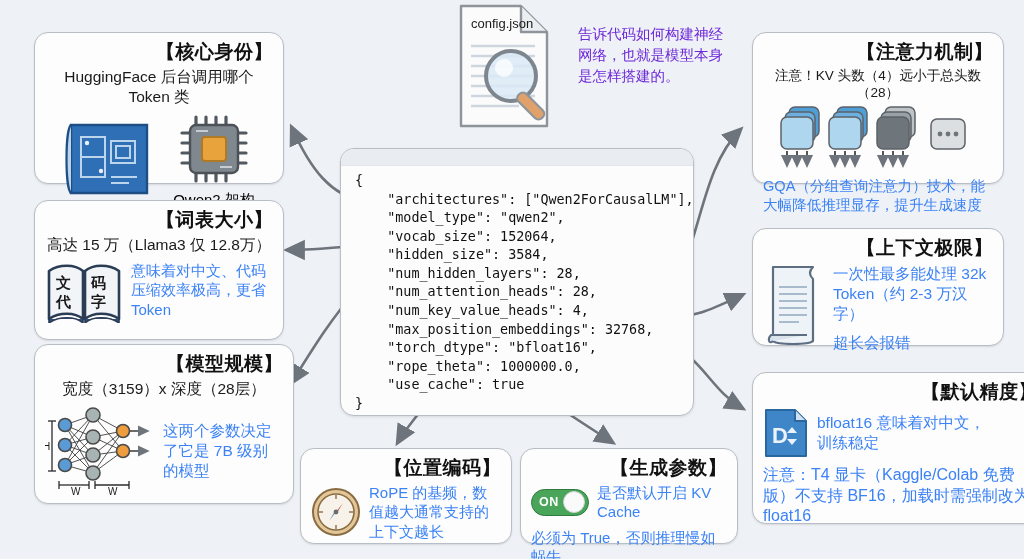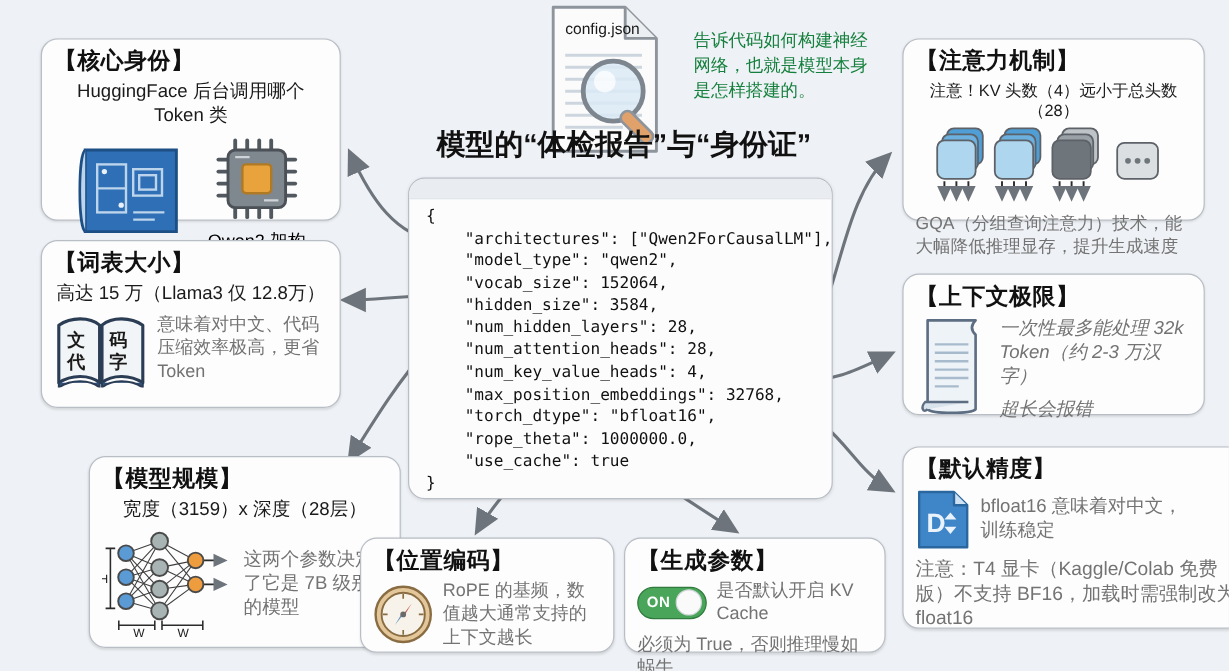--- a/index.html
+++ b/index.html
@@ -19,48 +19,48 @@
   .card{
     position:absolute;
     background:#fdfdfd;
     border:1.6px solid #b9bec6;
     border-radius:14px;
     box-shadow:0 1px 2px rgba(0,0,0,.10);
     box-sizing:border-box;
     padding:7px 10px 9px 10px;
   }
   .card-title{
-    text-align:left;
+    text-align:right;
     font-weight:bold;
     color:#111;
     font-size:19px;
     letter-spacing:.5px;
     line-height:1.25;
     margin-bottom:3px;
   }
   .card-sub{
     text-align:center;
     font-size:15.5px;
     color:#1a1a1a;
     line-height:1.3;
   }
-  .card-body{font-size:15px;color:#737373;line-height:1.3;}
+  .card-body{font-size:15px;color:#3b82f6;line-height:1.3;}
   .row{display:flex;align-items:center;gap:8px;}
 
   
   #centerTitle{
     position:absolute;left:340px;top:104px;width:360px;
     text-align:center;font-size:24px;font-weight:bold;color:#111;
   }
 
   
   #docIcon{position:absolute;left:455px;top:2px;width:100px;height:128px;}
   #docNote{
     position:absolute;left:578px;top:24px;width:150px;
-    font-size:14.5px;line-height:1.45;color:#15803d;
+    font-size:14.5px;line-height:1.45;color:#6d28d9;
   }
 
   
   #jsonBox{
     position:absolute;left:340px;top:148px;width:352px;height:266px;
     background:#fcfcfc;border:1.6px solid #b9bec6;border-radius:14px;
     box-shadow:0 1px 3px rgba(0,0,0,.10);
     overflow:hidden;
   }
   #jsonBox .bar{height:16px;background:#e9edf1;border-bottom:1px solid #e2e6ea;}
@@ -154,21 +154,20 @@
       <g>
         <circle cx="56" cy="74" r="25" fill="#dbeaf6" fill-opacity="0.85" stroke="#7d868f" stroke-width="4"></circle>
         <circle cx="49" cy="66" r="9" fill="#ffffff" fill-opacity="0.75"></circle>
         <rect x="70" y="88" width="11" height="33" rx="5" transform="rotate(-45 75 104)" fill="#e0a16a" stroke="#8d949c" stroke-width="2.2"></rect>
       </g>
     </svg>
   </div>
 
   <div id="docNote">告诉代码如何构建神经网络，也就是模型本身是怎样搭建的。</div>
 
-  <div id="centerTitle">模型的“体检报告”与“身份证”</div>
 
   <div id="jsonBox">
     <div class="bar"></div>
     <pre>{
     "architectures": ["Qwen2ForCausalLM"],
     "model_type": "qwen2",
     "vocab_size": 152064,
     "hidden_size": 3584,
     "num_hidden_layers": 28,
     "num_attention_heads": 28,
@@ -251,21 +250,21 @@
             <text x="46" y="27">码</text>
             <text x="11" y="46">代</text>
             <text x="46" y="46">字</text>
           </g>
         </svg>
       </span>
       <span class="card-body" style="width:136px;">意味着对中文、代码压缩效率极高，更省 Token</span>
     </div>
   </div>
 
-  <div class="card" style="left:34px;top:380px;width:260px;height:160px;margin-left:40px;">
+  <div class="card" style="left:34px;top:344px;width:260px;height:160px;">
     <div class="card-title">【模型规模】</div>
     <div class="card-sub">宽度（3159）x 深度（28层）</div>
     <div class="row" style="margin-top:4px;align-items:center;">
       <span>
         <svg class="nn" viewBox="0 0 110 92">
           <g stroke="#2b2b2b" stroke-width="0.9" opacity="0.9">
             <line x1="20" y1="22" x2="48" y2="12"></line>
               <line x1="20" y1="22" x2="48" y2="34"></line>
             <line x1="20" y1="22" x2="48" y2="52"></line>
               <line x1="20" y1="22" x2="48" y2="70"></line>
@@ -358,21 +357,21 @@
               <line x1="124" y1="46" x2="124" y2="60"></line>
           </g>
         </svg>
       </span>
     </div>
     <div class="card-body" style="font-size:14.6px;margin-top:2px;">GQA（分组查询注意力）技术，能大幅降低推理显存，提升生成速度</div>
   </div>
 
   <div class="card" style="left:752px;top:228px;width:252px;height:118px;">
     <div class="card-title">【上下文极限】</div>
-    <div class="row" style="margin-top:2px;align-items:center;font-style:italic;">
+    <div class="row" style="margin-top:2px;align-items:flex-end;">
       <span>
         <svg class="scrolldoc" viewBox="0 0 62 86">
           <path d="M10,4 H50 C46,8 46,12 50,16 V78 C46,82 14,82 10,78 Z" fill="#eef3f8" stroke="#5d6e82" stroke-width="2.2" stroke-linejoin="round"></path>
           <path d="M10,78 C6,82 4,76 8,72 H44" fill="#d9e3ec" stroke="#5d6e82" stroke-width="2"></path>
           <g stroke="#a8bbcd" stroke-width="2">
             <line x1="16" y1="24" x2="44" y2="24"></line>
               <line x1="16" y1="31" x2="44" y2="31"></line>
             <line x1="16" y1="38" x2="44" y2="38"></line>
               <line x1="16" y1="45" x2="44" y2="45"></line>
             <line x1="16" y1="52" x2="44" y2="52"></line>

